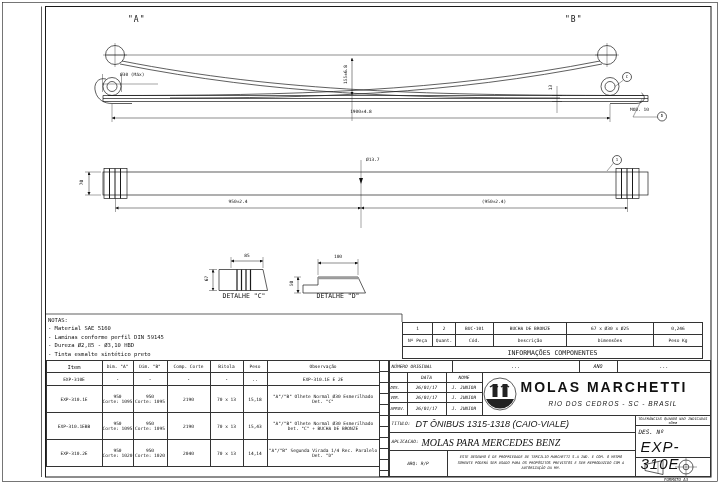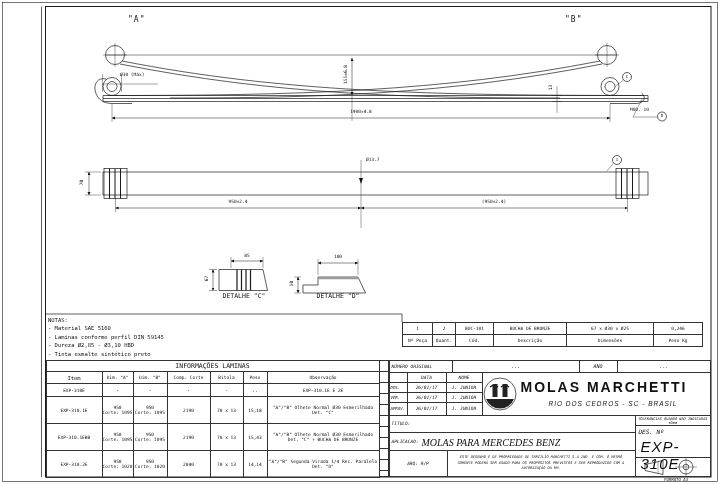--- a/index.html
+++ b/index.html
@@ -205,37 +205,37 @@
       <td>0,246</td>
     </tr>
     <tr style="height:12px">
       <td>Nº Peça</td>
       <td>Quant.</td>
       <td>Cód.</td>
       <td>Descrição</td>
       <td>Dimensões</td>
       <td>Peso Kg</td>
     </tr>
+    <tr style="height:12px">
+      <td colspan="6" style="font-size:6.5px;">INFORMAÇÕES COMPONENTES</td>
+    </tr>
   </tbody>
     </table>
 
   <table style="left:45.5px;top:360px;width:333px;font-size:4.5px;">
     <colgroup>
         <col style="width:56px">
         <col style="width:31px">
         <col style="width:34px">
         <col style="width:43px">
         <col style="width:33px">
         <col style="width:24px">
         <col style="width:112px">
       </colgroup>
     <tbody>
-        <tr style="height:11px">
-      <td colspan="7" style="font-size:6.5px;">INFORMAÇÕES LAMINAS</td>
-    </tr>
     <tr style="height:12px">
       <td style="font-size:5.5px;">Item</td>
       <td>Dim. "A"</td>
       <td>Dim. "B"</td>
       <td>Comp. Corte</td>
       <td>Bitola</td>
       <td>Peso</td>
       <td>Observação</td>
     </tr>
     <tr style="height:13px">
@@ -319,20 +319,21 @@
     <div class="cell c" style="left:18px;top:42px;width:40px;height:13.5px;font-size:4.5px;line-height:11px;font-style:italic;">26/01/17</div>
     <div class="cell c" style="left:57px;top:42px;width:37px;height:13.5px;font-size:4.5px;line-height:11px;font-style:italic;">J. JUNIOR</div>
 
     <div class="cell" style="left:93px;top:12px;width:229.5px;height:43.5px;">
       <div style="position:absolute;left:38px;top:6px;font-family:'Liberation Sans',sans-serif;font-size:14px;font-weight:600;letter-spacing:2px;white-space:nowrap;">MOLAS MARCHETTI</div>
       <div style="position:absolute;left:66px;top:27px;font-family:'Liberation Sans',sans-serif;font-size:6.5px;font-style:italic;letter-spacing:1px;white-space:nowrap;">RIO DOS CEDROS - SC - BRASIL</div>
     </div>
 
     <div class="cell" style="left:0;top:55px;width:247px;height:18px;">
       <span style="position:absolute;left:2px;top:5px;font-size:4.5px;font-style:italic;">TITULO:</span>
+      <span style="position:absolute;left:26px;top:3px;font-family:'Liberation Sans',sans-serif;font-size:9px;font-style:italic;white-space:nowrap;">DT ÔNIBUS 1315-1318 (CAIO-VIALE)</span>
     </div>
     <div class="cell" style="left:0;top:72px;width:247px;height:19px;">
       <span style="position:absolute;left:2px;top:6px;font-size:4.5px;font-style:italic;">APLICACAO:</span>
       <span style="position:absolute;left:32px;top:4px;font-family:Liberation Serif, serif;font-size:10px;font-style:italic;white-space:nowrap;">MOLAS PARA MERCEDES BENZ</span>
     </div>
 
     <div class="cell" style="left:246px;top:55px;width:76.5px;height:11px;font-size:3.6px;font-style:italic;display:flex;align-items:center;justify-content:center;text-align:center;">TOLERÂNCIAS QUANDO NAO INDICADAS ±0mm</div>
     <div class="cell" style="left:246px;top:65px;width:76.5px;height:33px;">
       <span style="position:absolute;left:3px;top:2px;font-size:6px;font-style:italic;">DES. Nº</span>
       <span style="position:absolute;left:5px;top:12px;font-family:'Liberation Sans',sans-serif;font-size:15px;font-style:italic;letter-spacing:1px;">EXP-310E</span>

